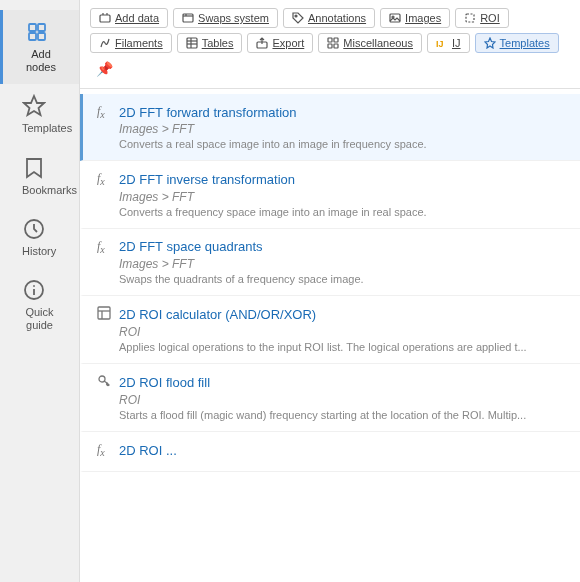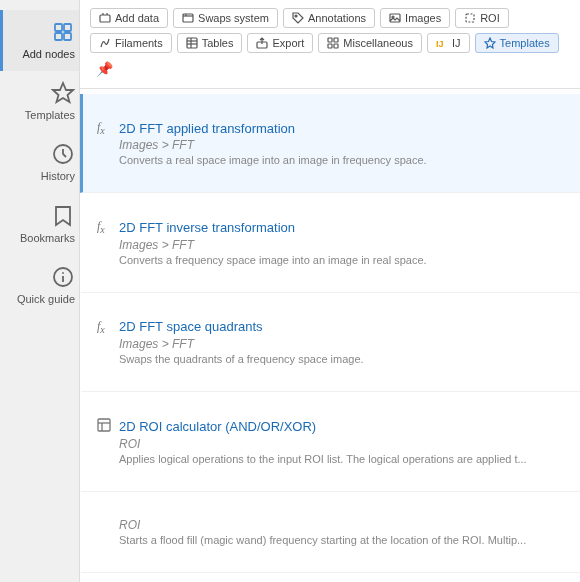--- a/index.html
+++ b/index.html
@@ -21,24 +21,24 @@
       display: flex;
       flex-direction: column;
       align-items: center;
       padding-top: 10px;
       gap: 0;
     }
 
     .sidebar-item {
       display: flex;
       flex-direction: column;
-      align-items: flex-end;
+      align-items: flex-start;
       justify-content: center;
       width: 100%;
-      padding: 10px 4px;
+      padding: 10px 22px;
       cursor: pointer;
       color: #555;
       font-size: 11px;
       gap: 4px;
     }
 
     .sidebar-item.active {
       background: #e8e8e8;
       border-left: 3px solid #4a90d9;
       color: #333;
@@ -111,20 +111,21 @@
       align-items: center;
       gap: 4px;
       padding: 3px 8px;
       border: 1px solid #ccc;
       border-radius: 3px;
       background: #fff;
       cursor: pointer;
       font-size: 11px;
       color: #444;
       white-space: nowrap;
+      text-decoration: underline;
     }
 
     .filter-btn.active {
       background: #e8f0fb;
       border-color: #aac4e8;
       color: #2a6db5;
     }
 
     .filter-btn svg {
       width: 12px;
@@ -144,21 +145,21 @@
     }
 
     
     .results-list {
       flex: 1;
       overflow-y: auto;
       padding: 5px 0;
     }
 
     .result-item {
-      padding: 26px 14px;
+      padding: 10px 14px;
       border-bottom: 1px solid #f0f0f0;
       cursor: pointer;
       border-left: 3px solid transparent;
     }
 
     .result-item.selected {
       border-left: 3px solid #5b9bd5;
       background: #f0f7ff;
     }
 
@@ -233,31 +234,31 @@
 
   <div class="sidebar-item">
     <svg viewBox="0 0 24 24" fill="none" stroke="#666" stroke-width="1.8">
       <polygon points="12,2 15,9 22,9 16.5,14 18.5,21 12,17 5.5,21 7.5,14 2,9 9,9"></polygon>
     </svg>
     <span class="sidebar-item-label">Templates</span>
   </div>
 
   <div class="sidebar-item">
     <svg viewBox="0 0 24 24" fill="none" stroke="#666" stroke-width="1.8">
+      <path d="M5 3h14v18l-7-5-7 5V3z"></path>
+    </svg>
+    <span class="sidebar-item-label">Bookmarks</span>
+  </div>
+
+  <div class="sidebar-item">
+    <svg viewBox="0 0 24 24" fill="none" stroke="#666" stroke-width="1.8">
       <circle cx="12" cy="12" r="9"></circle>
       <polyline points="12,7 12,12 15,15"></polyline>
     </svg>
     <span class="sidebar-item-label">History</span>
-  </div>
-
-  <div class="sidebar-item">
-    <svg viewBox="0 0 24 24" fill="none" stroke="#666" stroke-width="1.8">
-      <path d="M5 3h14v18l-7-5-7 5V3z"></path>
-    </svg>
-    <span class="sidebar-item-label">Bookmarks</span>
   </div>
 
   <div class="sidebar-item">
     <svg viewBox="0 0 24 24" fill="none" stroke="#666" stroke-width="1.8">
       <circle cx="12" cy="12" r="9"></circle>
       <line x1="12" y1="11" x2="12" y2="17"></line>
       <circle cx="12" cy="8" r="0.5" fill="#666" stroke="#666" stroke-width="1"></circle>
     </svg>
     <span class="sidebar-item-label">Quick guide</span>
   </div>
@@ -363,21 +364,21 @@
     <button class="pin-btn">
       📌
     </button>
   </div>
 
   <div class="results-list">
 
     <div class="result-item selected">
       <div class="result-item-header">
         <span class="fx-icon result-icon">f<sub>x</sub></span>
-        <span class="result-title">2D FFT applied transformation</span>
+        <span class="result-title">2D FFT forward transformation</span>
       </div>
       <div class="result-category">Images &gt; FFT</div>
       <div class="result-desc">Converts a real space image into an image in frequency space.</div>
     </div>
 
     <div class="result-item">
       <div class="result-item-header">
         <span class="fx-icon result-icon">f<sub>x</sub></span>
         <span class="result-title">2D FFT inverse transformation</span>
       </div>
@@ -403,20 +404,30 @@
             <line x1="5" y1="5" x2="5" y2="13"></line>
           </svg>
         </span>
         <span class="result-title">2D ROI calculator (AND/OR/XOR)</span>
       </div>
       <div class="result-category">ROI</div>
       <div class="result-desc">Applies logical operations to the input ROI list. The logical operations are applied t...</div>
     </div>
 
     <div class="result-item">
+      <div class="result-item-header">
+        <span class="result-icon">
+          <svg width="14" height="14" viewBox="0 0 14 14" fill="none" stroke="#777" stroke-width="1.3">
+            <circle cx="5" cy="5" r="3"></circle>
+            <path d="M10 9 Q11 10 12 11 Q11 12 10 11 Q9 10 10 9z" fill="#777"></path>
+            <line x1="7" y1="7" x2="10" y2="9"></line>
+          </svg>
+        </span>
+        <span class="result-title">2D ROI flood fill</span>
+      </div>
       <div class="result-category">ROI</div>
       <div class="result-desc">Starts a flood fill (magic wand) frequency starting at the location of the ROI. Multip...</div>
     </div>
 
     <div class="result-item">
       <div class="result-item-header">
         <span class="fx-icon result-icon">f<sub>x</sub></span>
         <span class="result-title">2D ROI ...</span>
       </div>
     </div>

